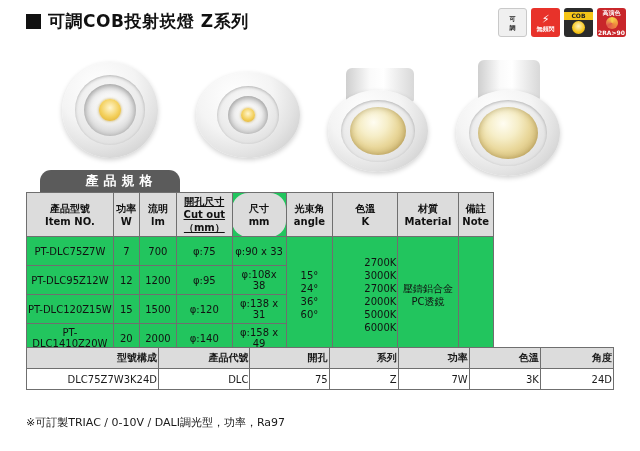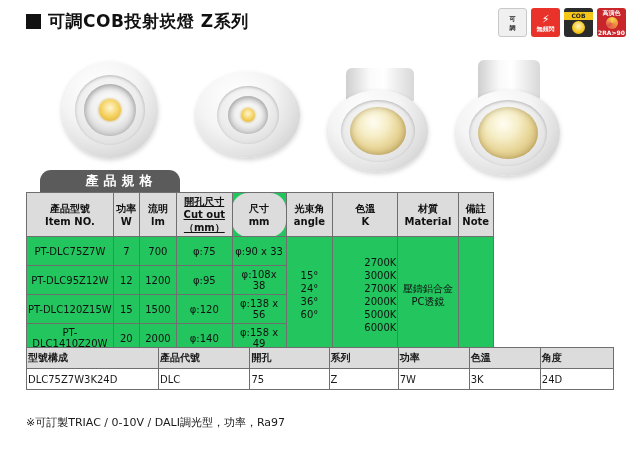--- a/index.html
+++ b/index.html
@@ -176,21 +176,21 @@
   
   .code-table {
     position: absolute;
     top: 347px; left: 26px;
     width: 588px;
     border-collapse: collapse;
     font-size: 10px;
   }
   .code-table th, .code-table td {
     border: 1px solid #6f6f6f;
-    text-align: left;
+    text-align: right;
     vertical-align: middle;
     height: 21px;
   }
   .code-table thead th {
     background: #dcdcdc;
     font-weight: bold;
   }
   .code-table tbody td { background:#fff; }
 
   
@@ -345,21 +345,21 @@
       <td>12</td>
       <td>1200</td>
       <td>φ:95</td>
       <td>φ:108x 38</td>
     </tr>
     <tr>
       <td>PT-DLC120Z15W</td>
       <td>15</td>
       <td>1500</td>
       <td>φ:120</td>
-      <td>φ:138 x 56</td>
+      <td>φ:138 x 31</td>
     </tr>
     <tr>
       <td>PT-DLC1410Z20W</td>
       <td>20</td>
       <td>2000</td>
       <td>φ:140</td>
       <td>φ:158 x 49</td>
     </tr>
   </tbody>
 </table>

